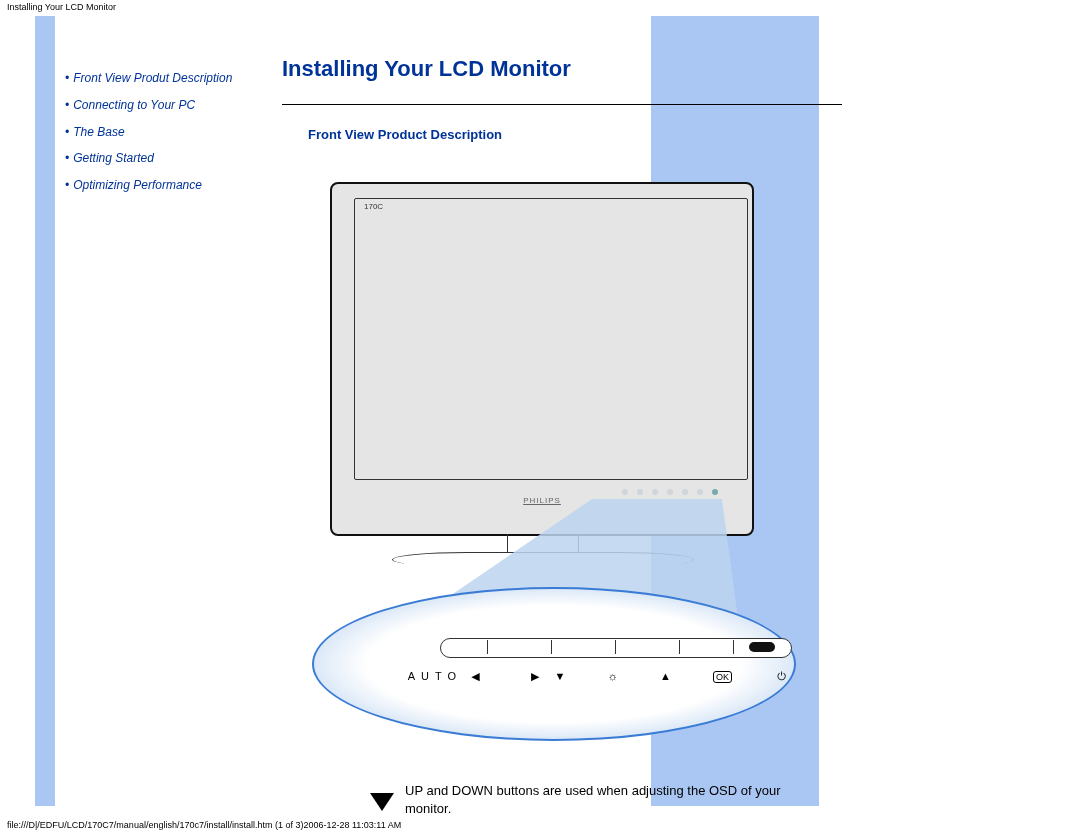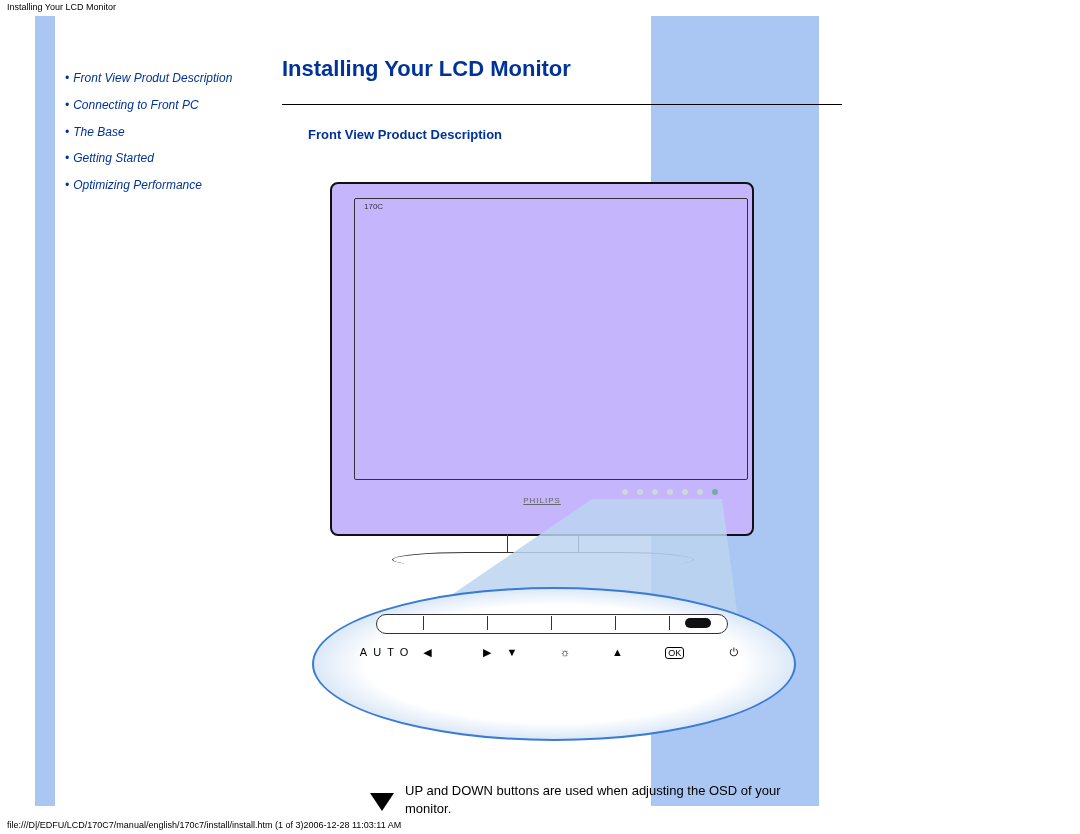--- a/index.html
+++ b/index.html
@@ -9,33 +9,33 @@
 .sidebar{position:absolute;left:55px;top:16px;width:225px;}
 .nav{margin:54px 0 0 10px;}
 .nav-item{font-size:12px;color:#003399;line-height:1.4;margin-bottom:10px;}
 .nav-item .bullet{color:#003399;margin-right:4px;}
 .main{position:absolute;left:282px;top:16px;right:36px;}
 .content{padding:40px 18px 0 0;}
 h1{font-family:Arial,Helvetica,sans-serif;font-size:22px;font-weight:bold;color:#003399;margin:0 0 8px 0;}
 hr{border:none;border-top:1px solid #000;margin:22px 0 22px 0;width:560px;}
 h2{font-family:Arial,Helvetica,sans-serif;font-size:13px;font-weight:bold;color:#003399;margin:0 0 40px 0;padding-left:26px;}
 .figure{width:470px;height:595px;margin-left:40px;margin-top:5px;position:relative;}
-.monitor-outline{position:absolute;left:8px;top:0;width:420px;height:350px;border:2px solid #111;border-radius:8px;background:#c4b5fd;}
+.monitor-outline{position:absolute;left:8px;top:0;width:420px;height:350px;border:2px solid #111;border-radius:8px;background:#e5e5e5;}
 .screen{position:absolute;left:22px;top:14px;width:392px;height:280px;border:1px solid #333;border-radius:2px;}
 .model-label{position:absolute;left:32px;top:18px;font-size:8px;color:#333;}
 .bezel-logo{position:absolute;left:50%;top:312px;transform:translateX(-50%);font-size:8px;letter-spacing:1px;color:#666;text-decoration:underline;}
 .btn-row{position:absolute;right:34px;top:305px;display:flex;gap:9px;}
 .btn-dot{width:6px;height:6px;border-radius:50%;background:#d0d5da;}
 .btn-dot.on{background:#7aa;}
 .stand-neck{position:absolute;left:185px;top:352px;width:70px;height:18px;border-left:1px solid #333;border-right:1px solid #333;}
 .stand-base{position:absolute;left:70px;top:370px;width:300px;height:14px;border:1px solid #333;border-radius:50% / 100%;border-bottom:none;}
 .zoom-beam{position:absolute;left:60px;top:317px;width:360px;height:160px;pointer-events:none;}
 .zoom-beam svg{width:100%;height:100%;}
 .oval{position:absolute;left:-10px;top:405px;width:480px;height:150px;border:2px solid #3a7bd5;border-radius:50%;background:radial-gradient(ellipse at center,#fff 55%,#bcd4f0 85%,#a2c4ea 100%);}
-.control-bar{position:absolute;left:-10px;top:432px;width:480px;text-align:center;}
+.control-bar{position:absolute;left:-10px;top:456px;width:480px;text-align:right;}
 .control-plate{display:inline-block;width:350px;height:18px;background:#fff;border:1px solid #333;border-radius:10px;position:relative;}
 .control-plate .seg{position:absolute;top:1px;height:14px;border-right:1px solid #333;}
 .control-plate .s1{left:46px;}
 .control-plate .s2{left:110px;}
 .control-plate .s3{left:174px;}
 .control-plate .s4{left:238px;}
 .control-plate .s5{left:292px;}
 .control-plate .pwr{position:absolute;right:16px;top:3px;width:26px;height:10px;background:#111;border-radius:5px;}
 .control-labels{margin-top:8px;font-size:11px;color:#000;letter-spacing:6px;}
 .desc-row{position:absolute;left:48px;top:600px;width:430px;display:flex;align-items:center;gap:11px;}
@@ -48,21 +48,21 @@
 <body>
 <div class="page">
 <div class="header-tab">Installing Your LCD Monitor</div>
 
 <div class="sidebar-band"></div>
 <div class="right-band"></div>
 
 <nav class="sidebar">
   <ul class="nav" style="list-style:none;padding:0;margin-top:54px;font-style:italic;">
     <li class="nav-item"><span class="bullet">•</span><span>Front View Produt Description</span></li>
-    <li class="nav-item"><span class="bullet">•</span><span>Connecting to Front PC</span></li>
+    <li class="nav-item"><span class="bullet">•</span><span>Connecting to Your PC</span></li>
     <li class="nav-item"><span class="bullet">•</span><span>The Base</span></li>
     <li class="nav-item"><span class="bullet">•</span><span>Getting Started</span></li>
     <li class="nav-item"><span class="bullet">•</span><span>Optimizing Performance</span></li>
   </ul>
 </nav>
 
 <main class="main">
   <div class="content">
     <h1>Installing Your LCD Monitor</h1>
     <hr>

